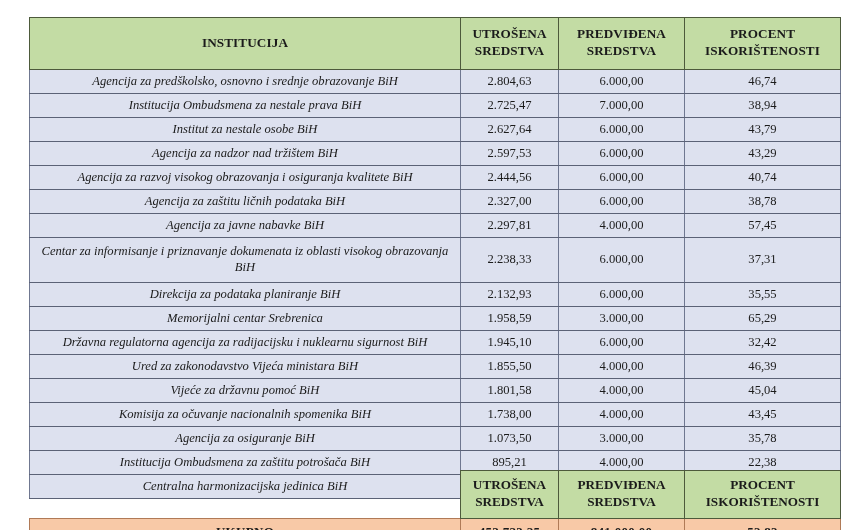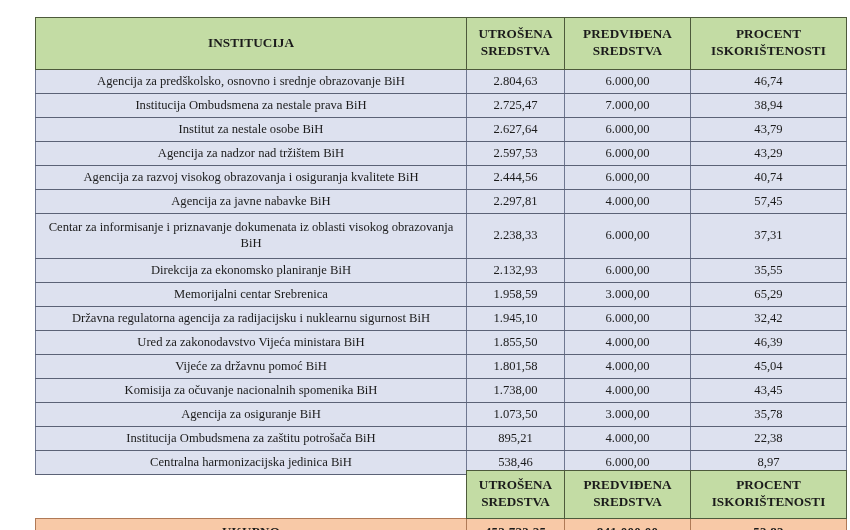--- a/index.html
+++ b/index.html
@@ -11,21 +11,21 @@
     width: 850px;
     height: 530px;
     position: relative;
     font-family: "Liberation Serif", "DejaVu Serif", serif;
     color: #1b1b1b;
     overflow: hidden;
   }
 
   .sheet {
     position: absolute;
-    left: 8px;
+    left: 2px;
     top: 0;
     width: 839px;
     height: 530px;
   }
 
   
   table.main {
     position: absolute;
     left: 27px;
     top: 17px;
@@ -61,20 +61,21 @@
     font-size: 12.6px;
     line-height: 1.25;
     text-align: center;
     padding: 2px 5px;
     height: 19px;
     vertical-align: middle;
   }
   table.main tbody td.inst {
     padding-left: 8px;
     padding-right: 8px;
+    font-style: italic;
   }
   table.main tbody tr.tall td {
     height: 40px;
   }
 
   
   table.summary {
     position: absolute;
     left: 27px;
     top: 470px;
@@ -172,33 +173,39 @@
           <td>6.000,00</td>
           <td>43,29</td>
         </tr>
         <tr>
           <td class="inst">Agencija za razvoj visokog obrazovanja i osiguranja kvalitete BiH</td>
           <td>2.444,56</td>
           <td>6.000,00</td>
           <td>40,74</td>
         </tr>
         <tr>
+          <td class="inst">Agencija za zaštitu ličnih podataka BiH</td>
+          <td>2.327,00</td>
+          <td>6.000,00</td>
+          <td>38,78</td>
+        </tr>
+        <tr>
           <td class="inst">Agencija za javne nabavke BiH</td>
           <td>2.297,81</td>
           <td>4.000,00</td>
           <td>57,45</td>
         </tr>
         <tr class="tall">
           <td class="inst">Centar za informisanje i priznavanje dokumenata iz oblasti visokog obrazovanja BiH</td>
           <td>2.238,33</td>
           <td>6.000,00</td>
           <td>37,31</td>
         </tr>
         <tr>
-          <td class="inst">Direkcija za ekonomsko planiranje BiH</td>
+          <td class="inst">Direkcija za podataka planiranje BiH</td>
           <td>2.132,93</td>
           <td>6.000,00</td>
           <td>35,55</td>
         </tr>
         <tr>
           <td class="inst">Memorijalni centar Srebrenica</td>
           <td>1.958,59</td>
           <td>3.000,00</td>
           <td>65,29</td>
         </tr>

